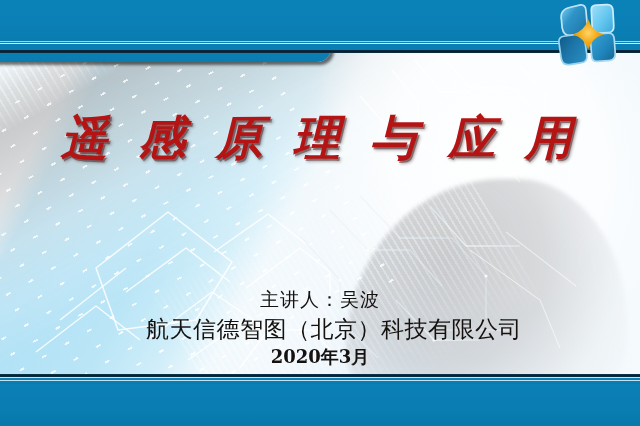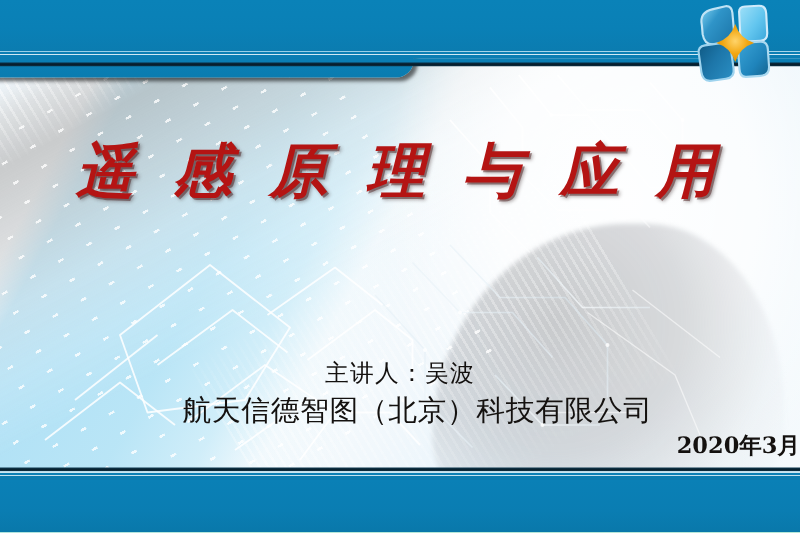--- a/index.html
+++ b/index.html
@@ -9,21 +9,21 @@
   }
   body {
     font-family: "Liberation Serif", "DejaVu Serif", serif;
   }
 
   #slide {
     position: relative;
     width: 640px;
     height: 426px;
     overflow: hidden;
-    background: #86efac;
+    background: #84cc16;
   }
 
   
   .bg-root {
     position: absolute;
     inset: 0;
     overflow: hidden;
   }
   
   .bg-base {
@@ -308,21 +308,20 @@
     line-height: 1.4;
     white-space: nowrap;
     margin-left: 28px;
   }
   .byline-date {
     font-family: "DejaVu Serif", "Liberation Serif", serif;
     font-size: 18px;
     font-weight: bold;
     line-height: 1.3;
     white-space: nowrap;
-    text-align: right;
   }
 </style>
 </head>
 <body>
 
 <div id="slide">
 
   <div class="bg-root">
     <div class="bg-base"></div>
     <div class="bg-cyan-wedge"></div>

